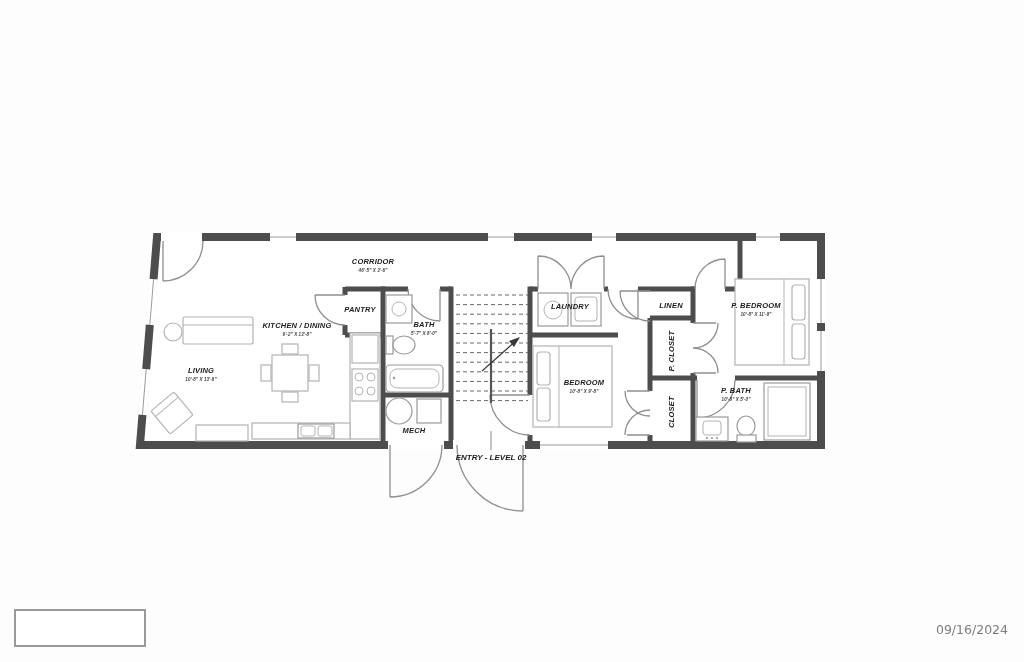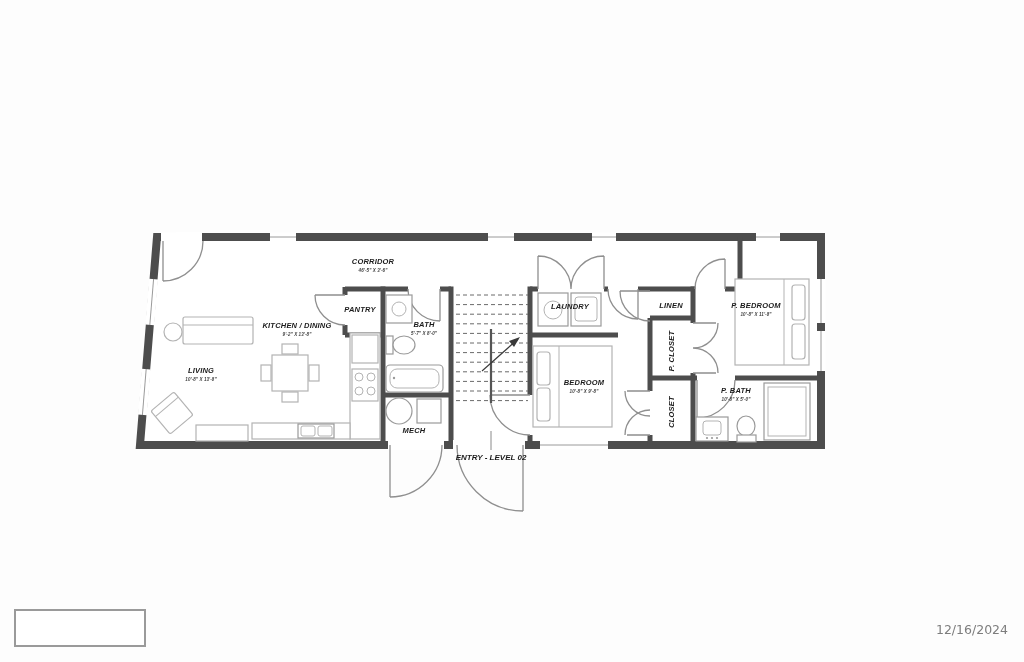--- a/index.html
+++ b/index.html
@@ -251,13 +251,13 @@
 
   <g>
     <line class="leader" x1="491" y1="398" x2="491" y2="417"></line>
     <text class="entry-lbl" x="491" y="427">ENTRY - LEVEL 02</text>
   </g>
 
 </svg>
 </div>
 
 <div class="title-block"></div>
-<div class="date-label">12/16/2024</div>
+<div class="date-label">09/16/2024</div>
 
 </body></html>

